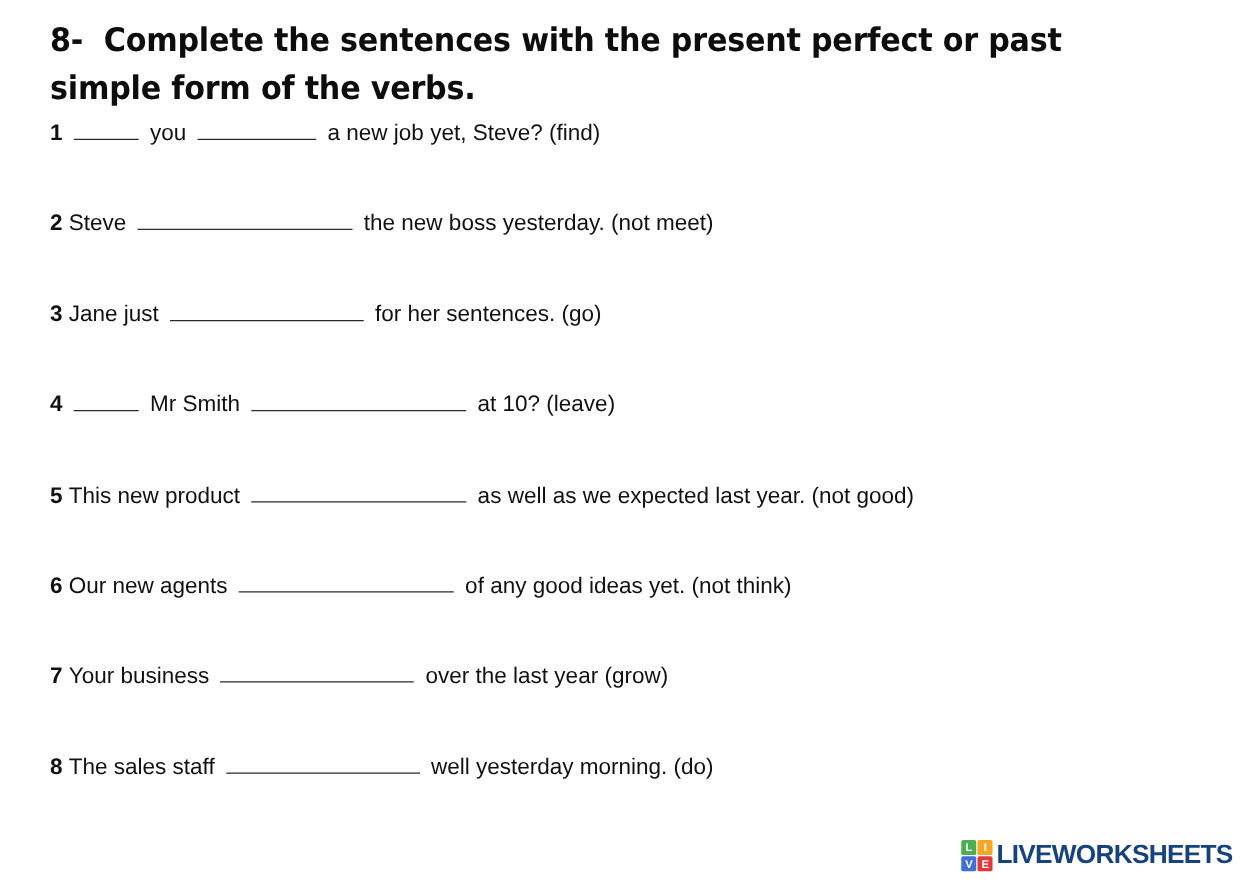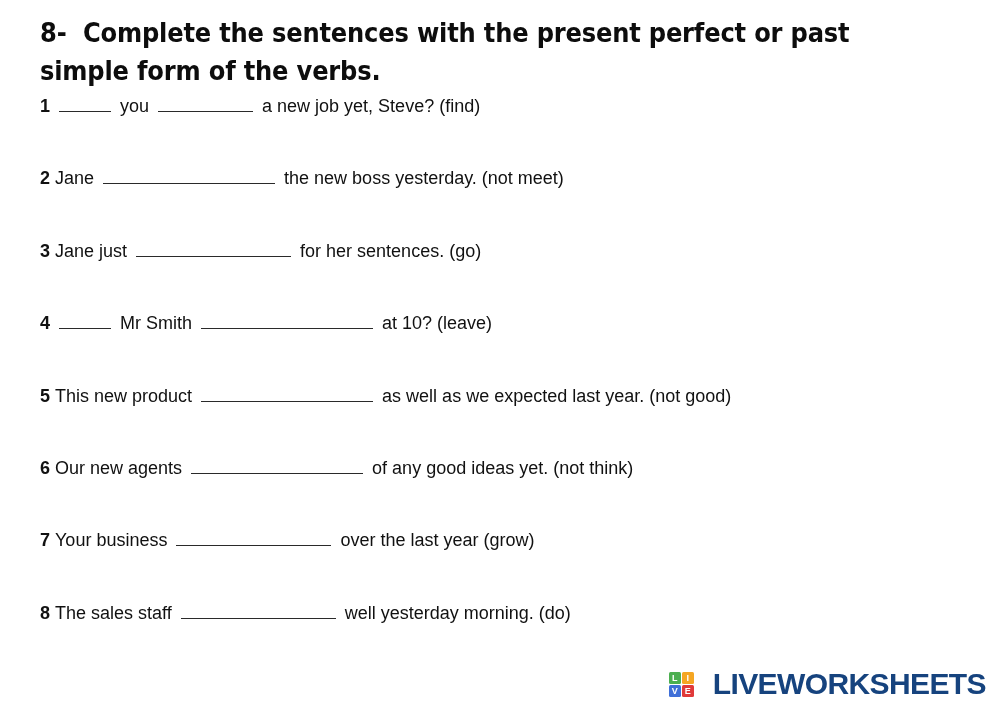--- a/index.html
+++ b/index.html
@@ -101,37 +101,37 @@
     color: #ffffff;
     font-size: 9px;
     font-weight: 700;
     line-height: 12px;
     text-align: center;
     font-family: "Liberation Sans", sans-serif;
   }
   .logo-wordmark {
     font-family: "Liberation Sans", sans-serif;
     font-weight: 700;
-    font-size: 30px;
+    font-size: 21px;
     line-height: 30px;
     letter-spacing: -0.6px;
     color: #16437e;
-    margin-left: 17px;
+    margin-left: 1px;
   }
 </style>
 </head>
 <body>
 
 <div class="sheet">
 
   <div class="title">8-  Complete the sentences with the present perfect or past simple form of the verbs.</div>
 
   <div class="items">
       <div class="item"><span class="num">1</span><span class="blank w-sm"></span><span class="txt"> you </span><span class="blank w-md"></span><span class="txt"> a new job yet, Steve? (find)</span></div>
-      <div class="item"><span class="num">2</span><span class="txt">Jane </span><span class="blank w-xl"></span><span class="txt"> the new boss yesterday. (not meet)</span></div>
+      <div class="item"><span class="num">2</span><span class="txt">Steve </span><span class="blank w-xl"></span><span class="txt"> the new boss yesterday. (not meet)</span></div>
       <div class="item"><span class="num">3</span><span class="txt">Jane just </span><span class="blank w-lg"></span><span class="txt"> for her sentences. (go)</span></div>
       <div class="item"><span class="num">4</span><span class="blank w-sm"></span><span class="txt"> Mr Smith </span><span class="blank w-xl"></span><span class="txt"> at 10? (leave)</span></div>
       <div class="item"><span class="num">5</span><span class="txt">This new product </span><span class="blank w-xl"></span><span class="txt"> as well as we expected last year. (not good)</span></div>
       <div class="item"><span class="num">6</span><span class="txt">Our new agents </span><span class="blank w-xl"></span><span class="txt"> of any good ideas yet. (not think)</span></div>
       <div class="item"><span class="num">7</span><span class="txt">Your business </span><span class="blank w-lg"></span><span class="txt"> over the last year (grow)</span></div>
       <div class="item"><span class="num">8</span><span class="txt">The sales staff </span><span class="blank w-lg"></span><span class="txt"> well yesterday morning. (do)</span></div>
     </div>
 
   <div class="logo">
     <div class="logo-mark">

